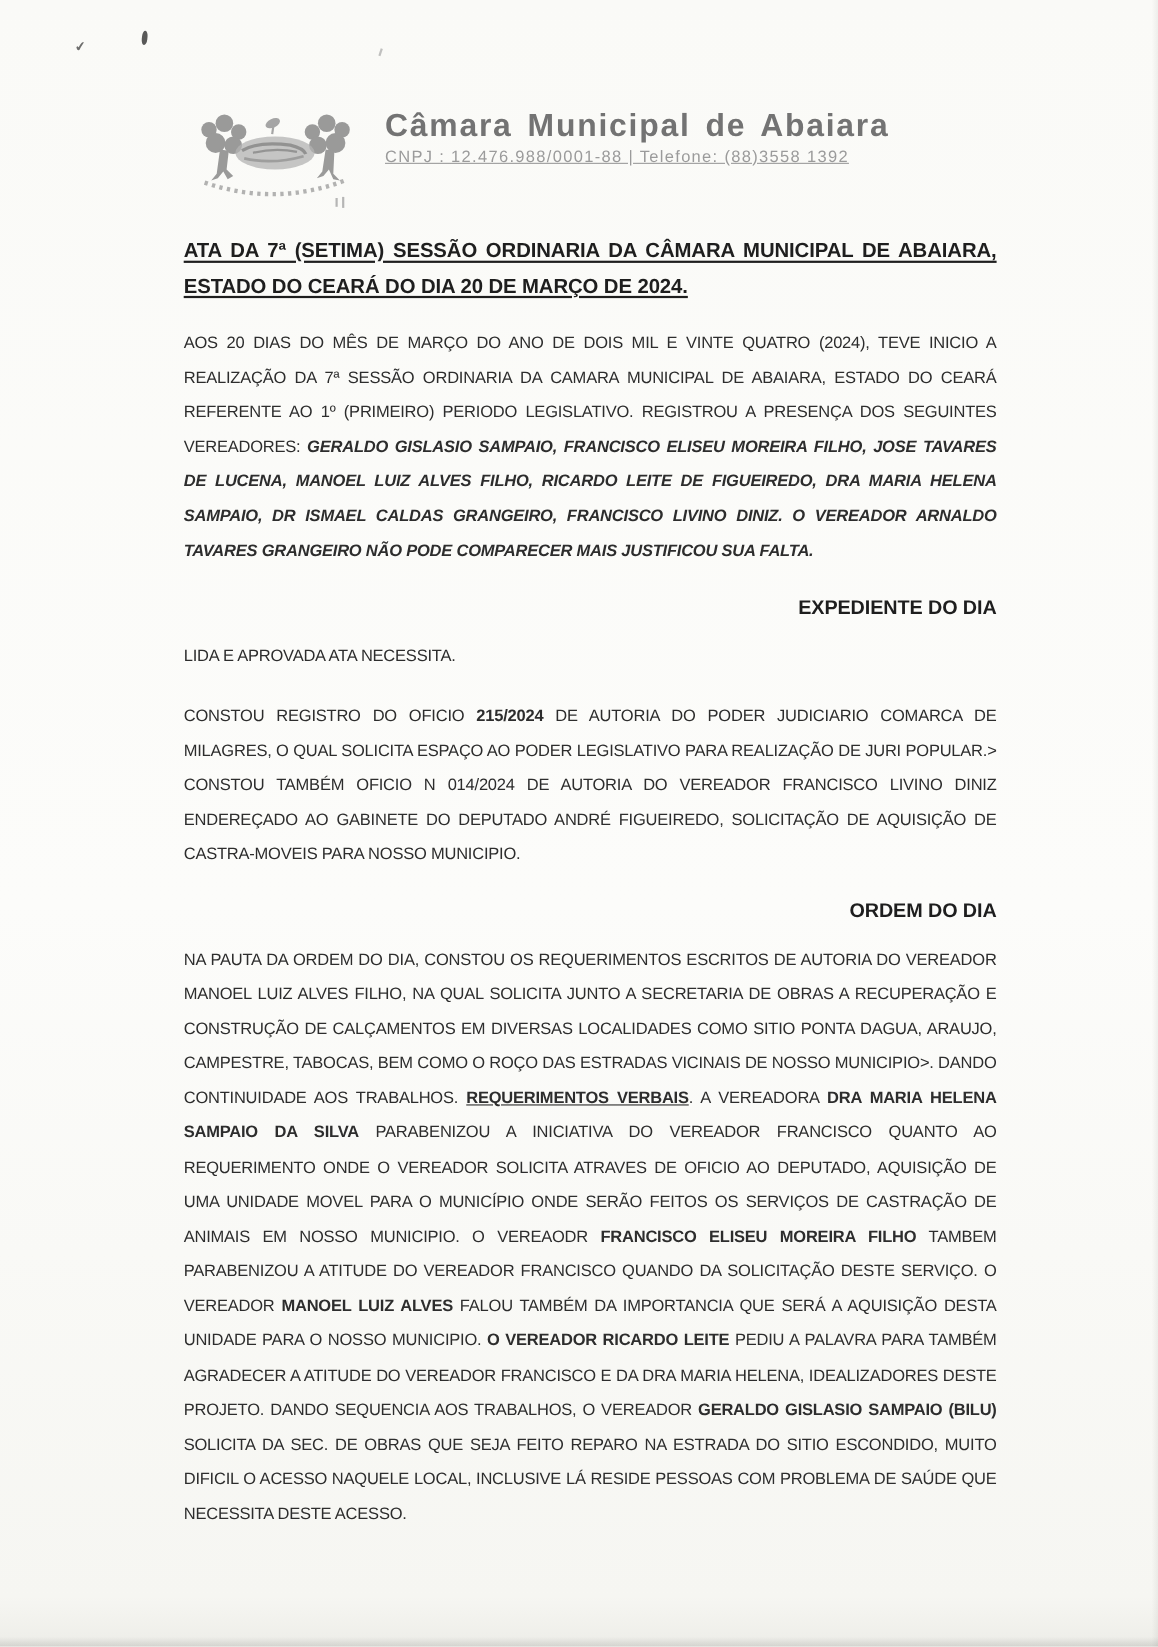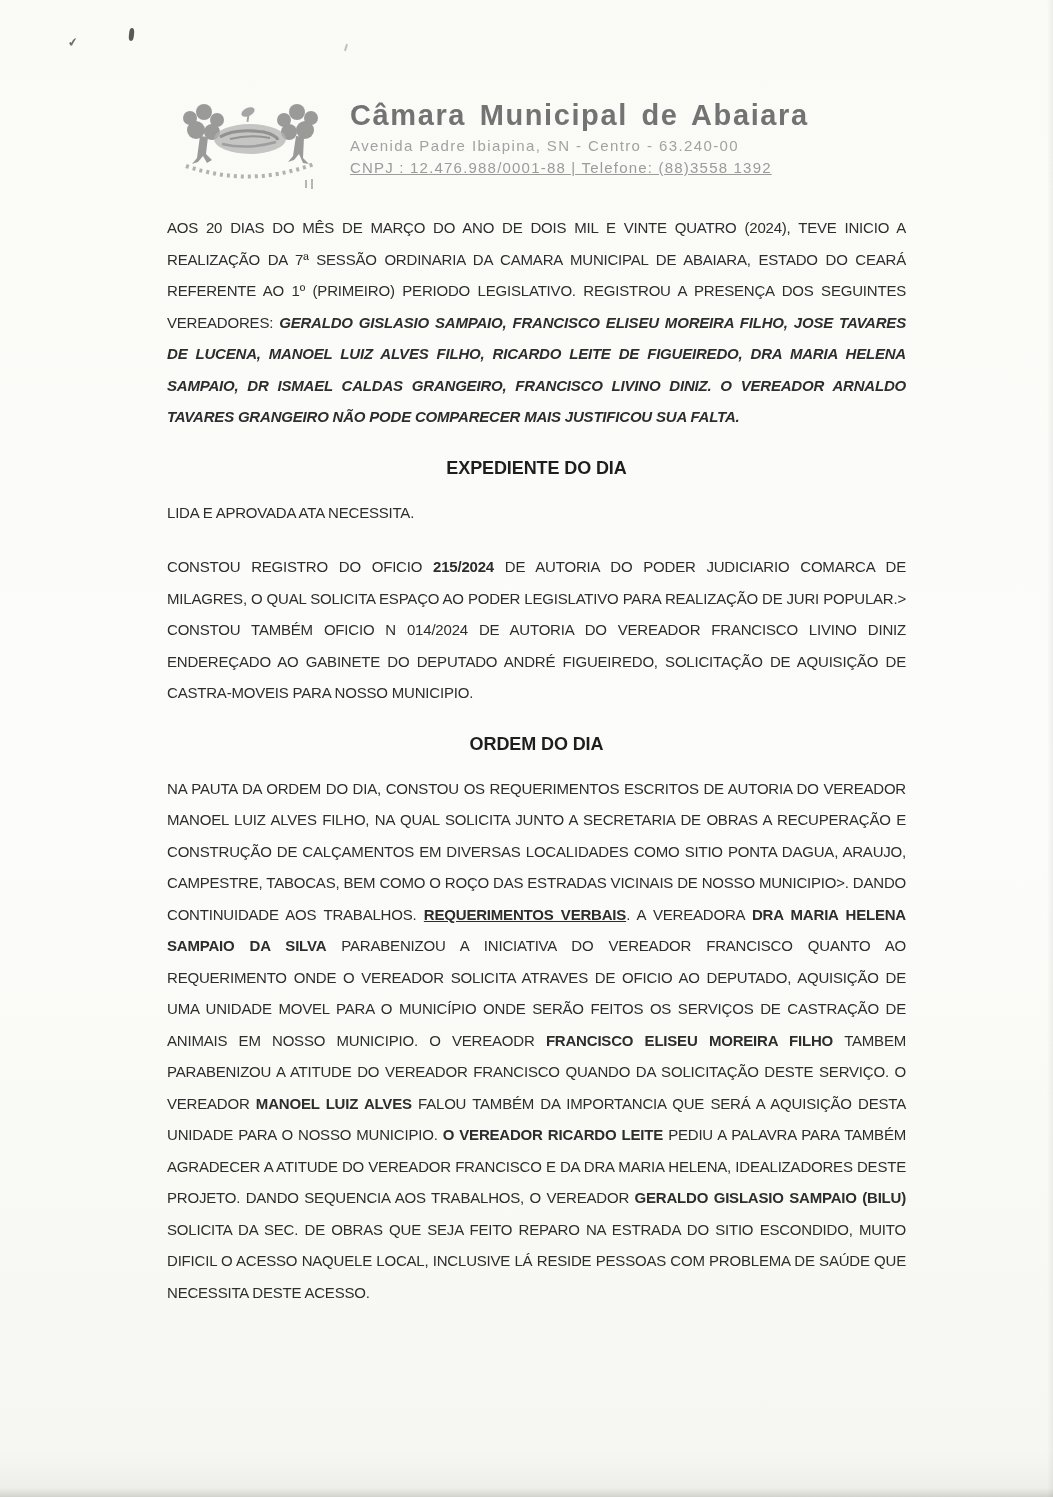--- a/index.html
+++ b/index.html
@@ -42,21 +42,21 @@
     position:absolute;left:167px;top:212px;width:739px;color:#2d2d2d;
   }
   .block{text-align:justify;}
   .block-title{
     font-size:18.5px;font-weight:700;line-height:32px;color:#1e1e1e;
     margin:0 0 20px 0;letter-spacing:-0.1px;
   }
   .block-title .u{text-decoration-thickness:1.5px;text-underline-offset:3px;}
   .block-heading{
     font-size:18px;font-weight:700;color:#1e1e1e;line-height:24px;
-    margin:0 0 17px 0;text-align:center;letter-spacing:-0.1px;
+    margin:0 0 17px 0;text-align:right;letter-spacing:-0.1px;
   }
   .block-paragraph{
     font-size:15px;line-height:31.5px;margin:0 0 23px 0;letter-spacing:-0.2px;
   }
   .b{font-weight:700;}
   .i{font-style:italic;}
   .u{text-decoration:underline;}
   
   .scan-shade{
     position:absolute;left:0;right:0;bottom:0;height:9px;
@@ -111,26 +111,26 @@
 
       <path d="M26 74 Q 90 96 154 72" fill="none" stroke="#9a9a9a" stroke-width="4" stroke-dasharray="3 4" opacity="0.75"></path>
 
       <g stroke="#a5a5a5" stroke-width="2" opacity="0.8">
         <line x1="146" y1="88" x2="146" y2="96"></line>
         <line x1="152" y1="87" x2="152" y2="97"></line>
       </g>
     </svg>
     <div class="head-text">
       <div class="org-name">Câmara Municipal de Abaiara</div>
-      <div class="org-address">Avenida Padre Ibiapina, SN - Centro - 63.240-00</div>
       <div class="org-cnpj">CNPJ : 12.476.988/0001-88  |  Telefone: (88)3558 1392</div>
     </div>
   </div>
 
   <div class="doc">
+      <div class="block block-title"><span class="b u">ATA DA 7ª (SETIMA) SESSÃO ORDINARIA DA CÂMARA MUNICIPAL DE ABAIARA, ESTADO DO CEARÁ DO DIA 20 DE MARÇO DE 2024.</span></div>
       <div class="block block-paragraph"><span>AOS 20 DIAS DO MÊS DE MARÇO DO ANO DE DOIS MIL E VINTE QUATRO (2024), TEVE INICIO A REALIZAÇÃO DA 7ª SESSÃO ORDINARIA DA CAMARA MUNICIPAL DE ABAIARA, ESTADO DO CEARÁ REFERENTE AO 1º (PRIMEIRO) PERIODO LEGISLATIVO. REGISTROU A PRESENÇA DOS SEGUINTES VEREADORES: </span><span class="b i">GERALDO GISLASIO SAMPAIO, FRANCISCO ELISEU MOREIRA FILHO, JOSE TAVARES DE LUCENA, MANOEL LUIZ ALVES FILHO, RICARDO LEITE DE FIGUEIREDO, DRA MARIA HELENA SAMPAIO, DR ISMAEL CALDAS GRANGEIRO, FRANCISCO LIVINO DINIZ. O VEREADOR ARNALDO TAVARES GRANGEIRO  NÃO PODE COMPARECER MAIS JUSTIFICOU SUA FALTA.</span></div>
       <div class="block block-heading"><span class="b">EXPEDIENTE DO DIA</span></div>
       <div class="block block-paragraph"><span>LIDA E APROVADA  ATA NECESSITA.</span></div>
       <div class="block block-paragraph"><span>CONSTOU REGISTRO DO OFICIO </span><span class="b">215/2024</span><span> DE AUTORIA DO PODER JUDICIARIO COMARCA DE MILAGRES, O QUAL SOLICITA ESPAÇO AO PODER LEGISLATIVO PARA REALIZAÇÃO DE JURI POPULAR.&gt; CONSTOU TAMBÉM OFICIO N 014/2024 DE AUTORIA DO VEREADOR FRANCISCO LIVINO DINIZ ENDEREÇADO AO GABINETE DO DEPUTADO ANDRÉ FIGUEIREDO, SOLICITAÇÃO DE AQUISIÇÃO DE CASTRA-MOVEIS PARA NOSSO MUNICIPIO.</span></div>
       <div class="block block-heading"><span class="b">ORDEM DO DIA</span></div>
       <div class="block block-paragraph"><span>NA PAUTA DA ORDEM DO DIA, CONSTOU OS REQUERIMENTOS ESCRITOS DE AUTORIA DO VEREADOR MANOEL LUIZ ALVES FILHO, NA QUAL SOLICITA JUNTO A SECRETARIA DE OBRAS A RECUPERAÇÃO E CONSTRUÇÃO DE  CALÇAMENTOS EM DIVERSAS LOCALIDADES COMO SITIO PONTA DAGUA, ARAUJO, CAMPESTRE, TABOCAS, BEM COMO O ROÇO DAS ESTRADAS VICINAIS DE NOSSO MUNICIPIO&gt;. DANDO CONTINUIDADE  AOS TRABALHOS. </span><span class="b u">REQUERIMENTOS VERBAIS</span><span>. A VEREADORA </span><span class="b">DRA MARIA HELENA SAMPAIO DA SILVA</span><span> PARABENIZOU A INICIATIVA DO VEREADOR FRANCISCO QUANTO AO REQUERIMENTO ONDE O VEREADOR SOLICITA ATRAVES DE OFICIO AO DEPUTADO, AQUISIÇÃO DE UMA UNIDADE MOVEL  PARA O MUNICÍPIO ONDE SERÃO FEITOS OS SERVIÇOS DE  CASTRAÇÃO DE ANIMAIS EM NOSSO MUNICIPIO. O VEREAODR </span><span class="b">FRANCISCO ELISEU MOREIRA FILHO</span><span> TAMBEM PARABENIZOU A ATITUDE DO VEREADOR FRANCISCO QUANDO DA SOLICITAÇÃO DESTE SERVIÇO. O VEREADOR </span><span class="b">MANOEL  LUIZ ALVES</span><span> FALOU TAMBÉM DA IMPORTANCIA QUE SERÁ A AQUISIÇÃO DESTA UNIDADE PARA O NOSSO MUNICIPIO. </span><span class="b">O VEREADOR RICARDO LEITE</span><span> PEDIU A PALAVRA PARA TAMBÉM AGRADECER A ATITUDE DO VEREADOR FRANCISCO E DA DRA MARIA HELENA, IDEALIZADORES DESTE PROJETO. DANDO SEQUENCIA AOS TRABALHOS, O VEREADOR </span><span class="b">GERALDO GISLASIO SAMPAIO (BILU)</span><span> SOLICITA DA SEC. DE OBRAS QUE SEJA FEITO REPARO NA ESTRADA DO SITIO ESCONDIDO, MUITO DIFICIL O ACESSO NAQUELE LOCAL, INCLUSIVE LÁ RESIDE PESSOAS COM PROBLEMA DE SAÚDE QUE NECESSITA DESTE ACESSO. </span></div>
     </div>
 
   <div class="scan-edge-right"></div>
   <div class="scan-shade"></div>

